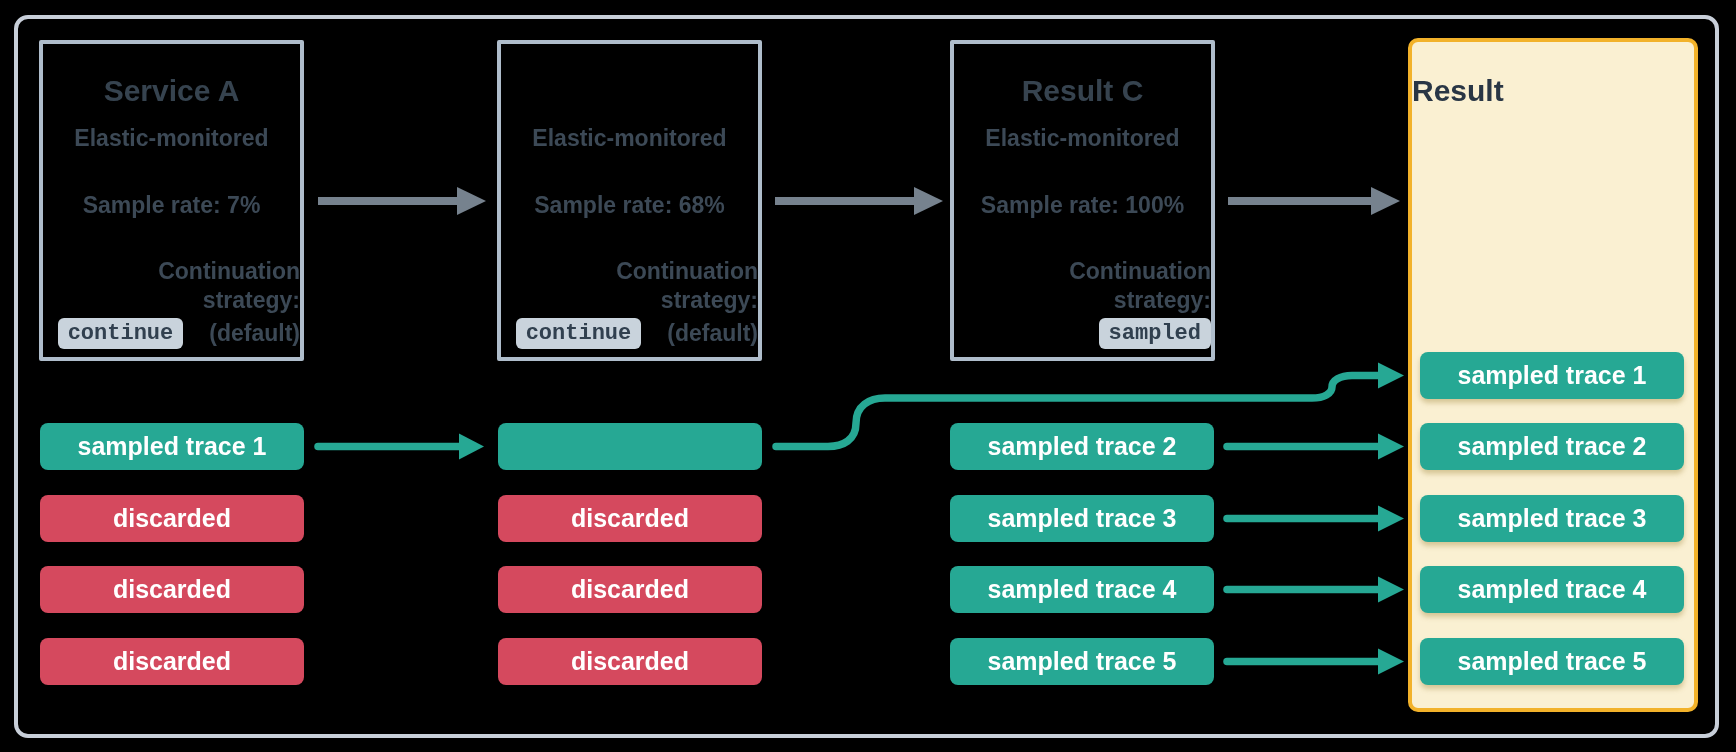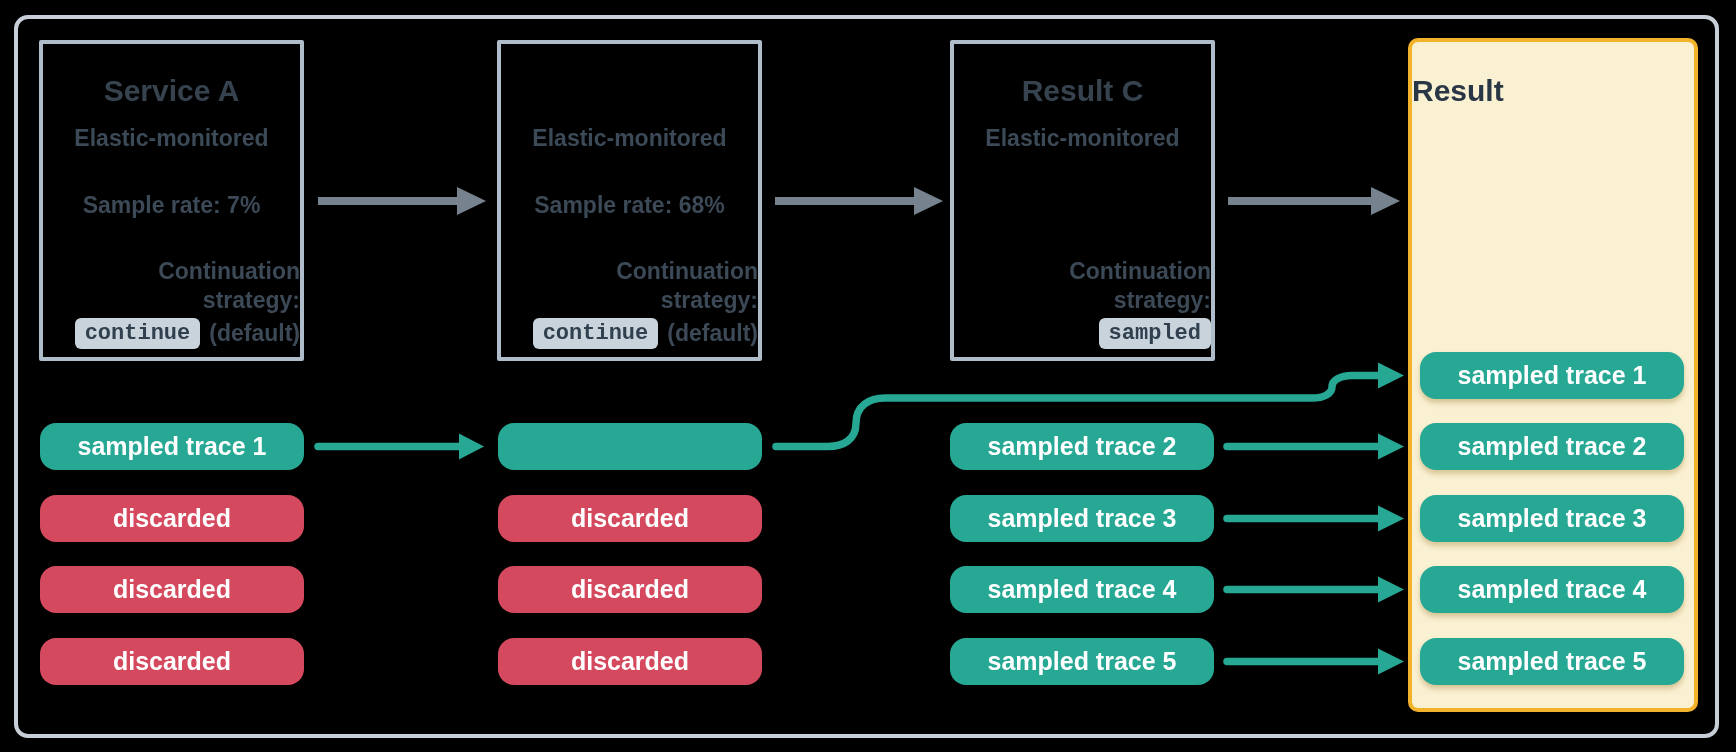--- a/index.html
+++ b/index.html
@@ -44,39 +44,39 @@
   }
   .svc-rate{
     position:absolute;top:147px;left:0;width:100%;text-align:center;
     font-size:23px;line-height:28px;font-weight:600;color:var(--service_body_text);
   }
   .svc-strategy{
     position:absolute;top:213px;left:0;width:100%;
     display:flex;flex-direction:column;align-items:flex-end;
     font-size:23px;line-height:29px;font-weight:600;color:var(--service_body_text);
   }
-  .strategy-row{display:flex;align-items:center;gap:9px;margin-top:3px;}
+  .strategy-row{display:flex;align-items:center;gap:26px;margin-top:3px;}
   .code-chip{
     background:var(--code_chip_bg);color:var(--code_chip_text);
     font-family:"Liberation Mono","DejaVu Sans Mono",monospace;
     font-size:22px;font-weight:700;line-height:27px;
     padding:2px 10px;border-radius:6px;
   }
   .strategy-note:empty{display:none;}
   #result-box{
     position:absolute;left:1408px;top:38px;width:282px;height:666px;
     background:var(--result_bg);
     border:4px solid var(--result_border);border-radius:10px;
   }
   #result-title{
     position:absolute;top:30px;left:0;width:100%;
     font-size:30px;line-height:38px;font-weight:700;color:var(--result_title_text);
   }
   .chip{
-    position:absolute;width:264px;height:47px;border-radius:16px;
+    position:absolute;width:264px;height:47px;border-radius:8px;
     color:var(--chip_text);font-size:25px;font-weight:600;
     display:flex;align-items:center;justify-content:center;
     text-align:left;white-space:nowrap;
   }
   .chip.sampled{background:var(--sampled_chip);}
   .chip.discarded{background:var(--discarded_chip);}
   .chip.in-result{box-shadow:0 4px 5px rgba(150,120,40,0.35);}
   .col-a{left:40px;} .col-b{left:498px;} .col-c{left:950px;} .col-r{left:1420px;}
   .row-0{top:352px;} .row-1{top:423px;} .row-2{top:495px;} .row-3{top:566px;} .row-4{top:638px;}
   #arrow-layer{position:absolute;left:0;top:0;width:1736px;height:752px;}
@@ -115,20 +115,21 @@
       <span class="strategy-row">
         <span class="code-chip">continue</span>
         <span class="strategy-note">(default)</span>
       </span>
     </div>
   </div>
 
   <div class="svc-box svc-c">
     <div class="svc-title">Result C</div>
     <div class="svc-mon">Elastic-monitored</div>
+    <div class="svc-rate">Sample rate: 100%</div>
     <div class="svc-strategy">
       <span>Continuation</span>
       <span>strategy:</span>
       <span class="strategy-row">
         <span class="code-chip">sampled</span>
 
       </span>
     </div>
   </div>
 

